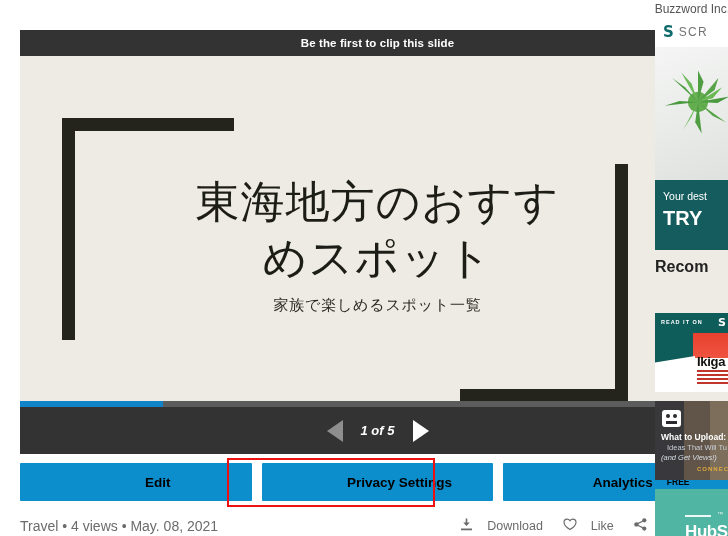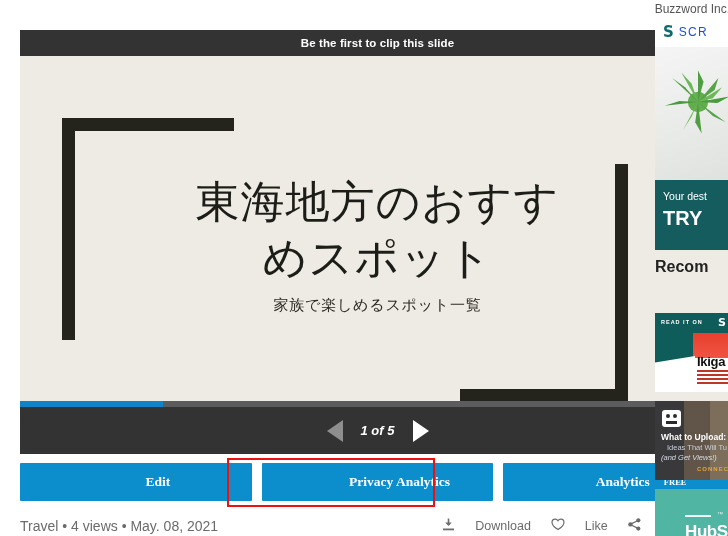--- a/index.html
+++ b/index.html
@@ -134,24 +134,24 @@
   
   .action-row {
     display: flex; gap: 10px;
     margin-top: 9px;
     position: relative;
   }
   .action-btn {
     flex: 1 1 0;
     height: 38px;
     background: #0c8ecd;
-    color: #ffffff;
+    color: #000000;
     border: none; cursor: pointer;
     font-size: 13.5px; font-weight: bold;
-    font-family: Liberation Serif, serif;
+    font-family: Liberation Sans, sans-serif;
     display: flex; align-items: center; justify-content: center;
     border-radius: 1px;
     padding-left: 44px;
   }
   .sup {
     font-size: 8.5px; vertical-align: super;
     margin-left: 14px; font-weight: bold;
   }
   .red-highlight {
     position: absolute;
@@ -165,21 +165,21 @@
   .meta-row {
     display: flex; align-items: center;
     justify-content: space-between;
     margin-top: 17px;
     color: #6b6b6b;
     font-size: 12.5px;
   }
   .meta-left { color: #6b6b6b; font-size: 14px; }
   .meta-actions { display: flex; align-items: center; gap: 20px; }
   .meta-action {
-    display: flex; align-items: center; gap: 20px;
+    display: flex; align-items: center; gap: 14px;
     color: #6b6b6b; font-size: 12.5px;
     background: none; border: none; cursor: pointer;
     font-family: "Liberation Sans", sans-serif;
     padding: 0;
   }
   .meta-more {
     color: #6b6b6b; font-size: 17px; letter-spacing: 1px;
     background: none; border: none; cursor: pointer;
     line-height: .6;
   }
@@ -206,21 +206,21 @@
   }
   .ad-logo {
     display: flex; align-items: center; gap: 5px;
     padding: 8px 0 6px 8px;
   }
   .ad-logo-mark {
     color: #0f6b6b; font-size: 15px; font-weight: bold;
     font-family: "DejaVu Sans", sans-serif;
   }
   .ad-logo-text {
-    color: #1d4ed8; font-size: 12px; letter-spacing: 1.2px;
+    color: #737373; font-size: 12px; letter-spacing: 1.2px;
   }
   .ad-photo {
     position: relative;
     height: 133px;
     background: linear-gradient(160deg,#f4f5f4 0%,#e8eae8 55%,#dcdfdc 100%);
     overflow: hidden;
   }
   .succulent {
     position: absolute; left: 6px; top: 18px;
     width: 74px; height: 74px;
@@ -395,21 +395,21 @@
             <path d="M11 2 L17 2 L17 8" stroke="#ffffff" stroke-width="2" fill="none"></path>
             <path d="M8 17 L2 17 L2 11" stroke="#ffffff" stroke-width="2" fill="none"></path>
             <path d="M16.2 2.8 L2.8 16.2" stroke="#ffffff" stroke-width="2"></path>
           </svg>
         </span>
       </button>
     </div>
 
     <div class="action-row">
       <button class="action-btn">Edit</button>
-      <button class="action-btn">Privacy Analytics</button>
+      <button class="action-btn">Privacy Settings</button>
       <button class="action-btn">
         <span>Analytics</span>
           <span class="sup">FREE</span>
       </button>
       <div class="red-highlight"></div>
     </div>
 
     <div class="meta-row">
       <div class="meta-left">Travel • 4 views • May. 08, 2021</div>
       <div class="meta-actions">

